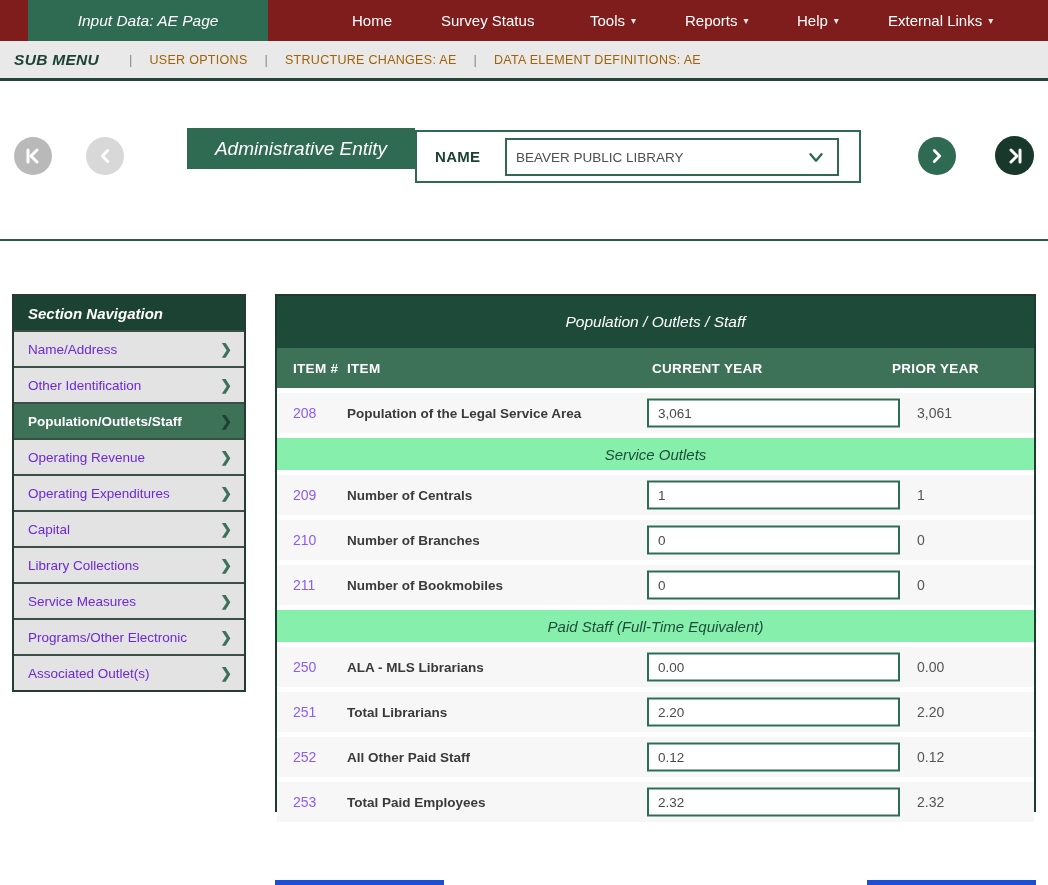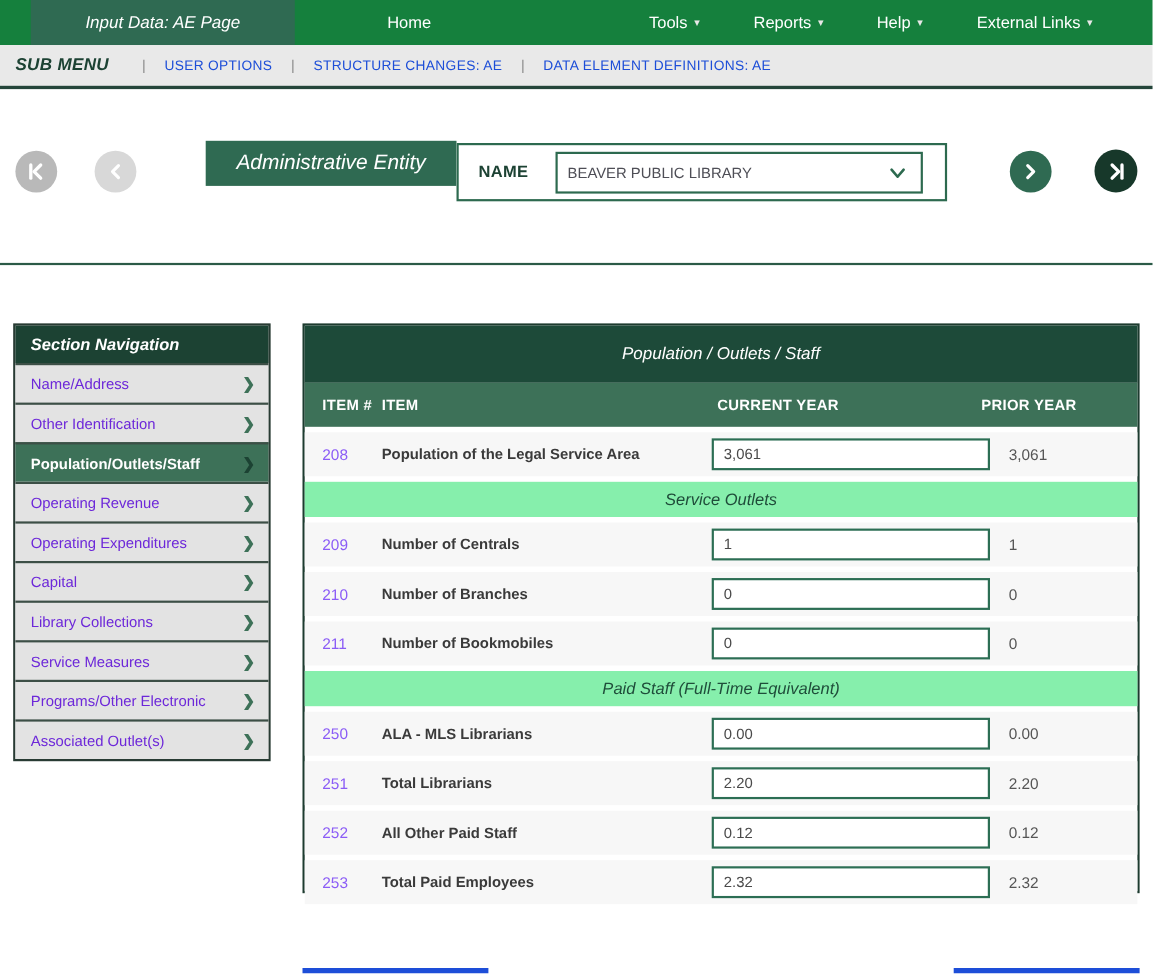--- a/index.html
+++ b/index.html
@@ -1,35 +1,35 @@
 <!DOCTYPE html>
 <html><head>
 <meta charset="utf-8">
 <style>
   * { margin:0; padding:0; box-sizing:border-box; }
   html,body { width:1048px; height:885px; background:#ffffff; font-family:"Liberation Sans", sans-serif; }
   .stage { position:relative; width:1048px; height:885px; background:#fff; overflow:hidden; }
 
   
-  .topnav { position:absolute; left:0; top:0; width:1048px; height:41px; background:#15803d;padding-left:24px; }
+  .topnav { position:absolute; left:0; top:0; width:1048px; height:41px; background:#7f1d1d;padding-left:24px; }
   .topnav-tab { position:absolute; left:28px; top:0; width:240px; height:41px; background:#2f6a52;
     color:#fff; font-style:italic; font-size:15.5px; display:flex; align-items:center; justify-content:center; }
   .topnav-item { position:absolute; top:0; height:41px; display:flex; align-items:center;
     color:#fff; font-size:15px; cursor:pointer; }
   .topnav-item .caret { font-size:10px; margin-left:6px; color:#e8e8e8; }
   .pos-home{left:352px} .pos-survey{left:441px} .pos-tools{left:590px}
   .pos-reports{left:685px} .pos-help{left:797px} .pos-ext{left:888px}
 
   
   .submenu { position:absolute; left:0; top:41px; width:1048px; height:40px; background:#e9e9e9;
     border-bottom:3px solid #24453a; display:flex; align-items:center; padding-left:14px; }
   .submenu-title { color:#1c4233; font-weight:bold; font-style:italic; font-size:15.5px; letter-spacing:.3px; }
   .submenu-sep { color:#8a8a8a; margin:0 17px; font-size:13px; }
   .submenu-sep.first { margin-left:30px; }
-  .submenu-item { color:#1d4ed8; font-size:12.5px; letter-spacing:.3px; cursor:pointer; }
+  .submenu-item { color:#a16207; font-size:12.5px; letter-spacing:.3px; cursor:pointer; }
 
   
   .pager-btn { position:absolute; width:38px; height:38px; border-radius:50%; border:none; cursor:pointer;
     display:flex; align-items:center; justify-content:center; padding:0; }
   .pager-first { left:14px; top:137px; background:#b9b9b9; }
   .pager-prev  { left:86px; top:137px; background:#d8d8d8; }
   .pager-next  { left:918px; top:137px; background:#2f6a52; }
   .pager-last  { left:995px; top:136px; width:39px; height:39px; background:#17382a; }
 
   .entity-title-box { position:absolute; left:187px; top:128px; width:228px; height:41px; background:#2f6a52;
@@ -93,20 +93,23 @@
 
 <div class="stage">
 
   <div class="topnav">
     <div class="topnav-tab">
       <span>Input Data: AE Page</span>
     </div>
     <div class="topnav-item pos-home">
       <span>Home</span>
     </div>
+    <div class="topnav-item pos-survey">
+      <span>Survey Status</span>
+    </div>
     <div class="topnav-item pos-tools">
       <span>Tools</span>
       <span class="caret">▾</span>
     </div>
     <div class="topnav-item pos-reports">
       <span>Reports</span>
       <span class="caret">▾</span>
     </div>
     <div class="topnav-item pos-help">
       <span>Help</span>

